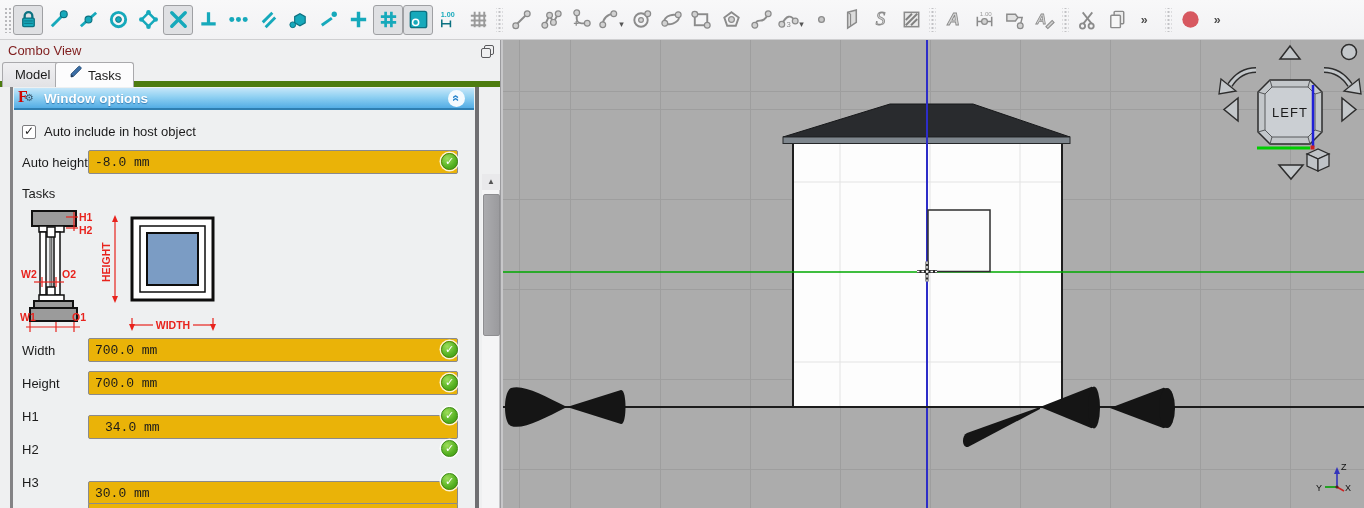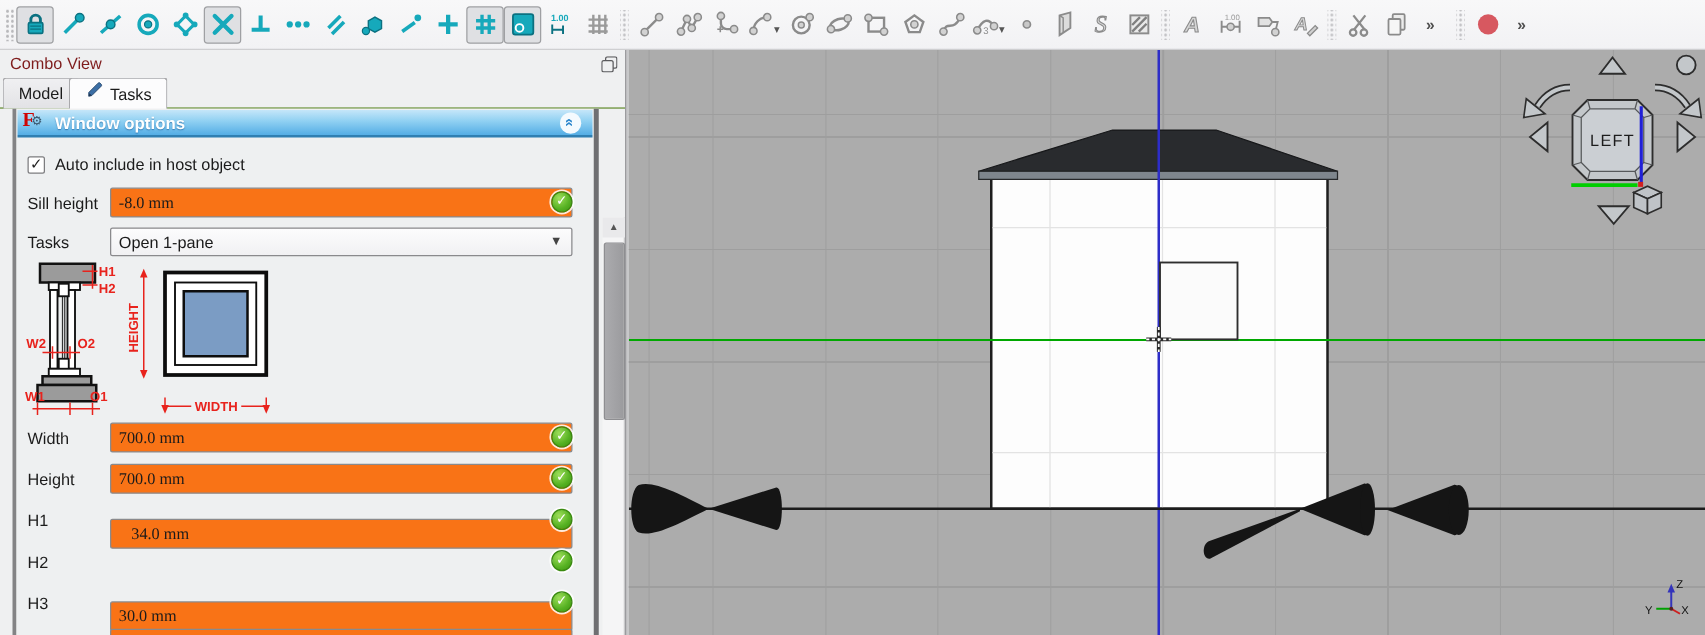--- a/index.html
+++ b/index.html
@@ -16,21 +16,21 @@
   .tb-btn.pressed{background:#dfe0e3;border-color:#9fa0a3;}
   .tb-btn svg{width:23px;height:23px;display:block;}
   .tb-dd{font-size:9px;color:#555;margin:8px 1px 0 -1px;}
   .tb-sep{width:7px;height:24px;margin:0 3px;
     background-image:radial-gradient(circle,#c2c2c5 1px,transparent 1.2px);background-size:4px 4px;background-position:center;}
 
   
   .panel-title{position:absolute;left:0;top:40px;width:502px;height:21px;font-size:13px;color:#7f1d1d;
     line-height:21px;padding-left:8px;box-sizing:border-box;background:#eff0f1;}
   .float-btn{position:absolute;right:8px;top:3px;width:13px;height:13px;}
-  .tabs{position:absolute;left:0;top:61px;width:502px;height:26px;border-bottom:1px solid #4d7c0f;box-sizing:border-box;}
+  .tabs{position:absolute;left:0;top:61px;width:502px;height:26px;border-bottom:6px solid #4d7c0f;box-sizing:border-box;}
   .tab{position:absolute;top:1px;height:25px;line-height:24px;font-size:13px;color:#1b1b1b;
     border:1px solid #a9a9ac;border-bottom:none;border-radius:3px 3px 0 0;box-sizing:border-box;
     padding:0 12px;background:linear-gradient(#f0f0f2,#e2e2e5);}
   .tab.active{background:#fcfcfd;height:26px;display:flex;align-items:center;gap:5px;}
   .tab.model{left:2px;}
   .tab.tasks{left:55px;}
 
   .task-area{position:absolute;left:0;top:87px;width:502px;height:421px;background:#eff0f1;}
   .task-frame{position:absolute;left:10px;top:0;width:469px;height:421px;box-sizing:border-box;
     border-left:3px solid #838385;border-right:4px solid #6f6f72;background:#eef0f1;overflow:hidden;}
@@ -44,22 +44,22 @@
   .collapse-btn{margin-left:auto;margin-right:9px;width:17px;height:17px;border-radius:50%;background:#f4fafe;
     display:flex;align-items:center;justify-content:center;}
   .collapse-btn span{display:block;color:#2a85cc;font-size:12px;font-weight:bold;transform:rotate(90deg);line-height:1;}
 
   .cb-row{position:absolute;left:9px;top:37px;display:flex;align-items:center;gap:8px;}
   .cb{width:14px;height:14px;background:#fff;border:1px solid #7c7c7f;border-radius:2px;box-sizing:border-box;
     font-size:12px;font-weight:bold;color:#222;line-height:11px;text-align:center;}
   .cb-label{font-size:13px;color:#1b1b1b;}
 
   .f-label{position:absolute;left:9px;font-size:13px;color:#1b1b1b;}
-  .f-input{position:absolute;left:75px;width:370px;height:24px;box-sizing:border-box;background:#f97316;
-    border:1px solid #8a8a8d;border-radius:2px;font-family:Liberation Serif, serif;font-size:13px;color:#1b1b1b;padding:0 26px 0 6px;outline:none;}
+  .f-input{position:absolute;left:75px;width:370px;height:24px;box-sizing:border-box;background:#eab308;
+    border:1px solid #8a8a8d;border-radius:2px;font-family:Liberation Mono, monospace;font-size:13px;color:#1b1b1b;padding:0 26px 0 6px;outline:none;}
   .badge{position:absolute;left:428px;width:17px;height:17px;border-radius:50%;
     background:radial-gradient(circle at 35% 30%,#9ede5a,#55b122 60%,#3f9212);border:1px solid #3a8a10;
     box-sizing:border-box;color:#fff;font-size:11px;font-weight:bold;line-height:15px;text-align:center;
     box-shadow:0 0 0 1.5px rgba(255,255,255,.85);}
   .combo{position:absolute;left:75px;width:370px;height:23px;box-sizing:border-box;background:linear-gradient(#fcfcfd,#f1f1f3);
     border:1px solid #8a8a8d;border-radius:2px;font-size:13px;color:#1b1b1b;display:flex;align-items:center;padding-left:6px;}
   .combo .arrow{margin-left:auto;margin-right:7px;font-size:10px;color:#444;}
 
   .diagram{position:absolute;left:3px;top:122px;}
 
@@ -375,29 +375,25 @@
         <span class="collapse-btn">
             <span>«</span>
           </span>
       </div>
 
       <div class="cb-row">
         <span class="cb">✓</span>
         <span class="cb-label">Auto include in host object</span>
       </div>
 
-      <span class="f-label" style="top:68px">Sill height</span>
+      <span class="f-label" style="top:68px">Auto height</span>
       <input class="f-input" style="top: 63px;" value="-8.0 mm">
       <span class="badge" style="top:66px">✓</span>
 
       <span class="f-label" style="top:99px">Tasks</span>
-      <div class="combo" style="top:95px">
-        <span>Open 1-pane</span>
-        <span class="arrow">▼</span>
-      </div>
 
       <svg class="diagram" width="228" height="124" viewBox="0 0 228 124">
 
         <rect x="16" y="2" width="44" height="15" fill="#9b9b9b" stroke="#111" stroke-width="2"></rect>
         <rect x="23" y="17" width="25" height="6" fill="#fff" stroke="#111" stroke-width="1.5"></rect>
         <rect x="24" y="23" width="6" height="63" fill="#fff" stroke="#111" stroke-width="1.5"></rect>
         <rect x="38" y="23" width="6" height="63" fill="#fff" stroke="#111" stroke-width="1.5"></rect>
         <line x1="34" y1="23" x2="34" y2="86" stroke="#333" stroke-width="1"></line>
         <line x1="35.8" y1="23" x2="35.8" y2="86" stroke="#333" stroke-width="1"></line>
         <rect x="31" y="18" width="8" height="10" fill="#fff" stroke="#111" stroke-width="1.5"></rect>

